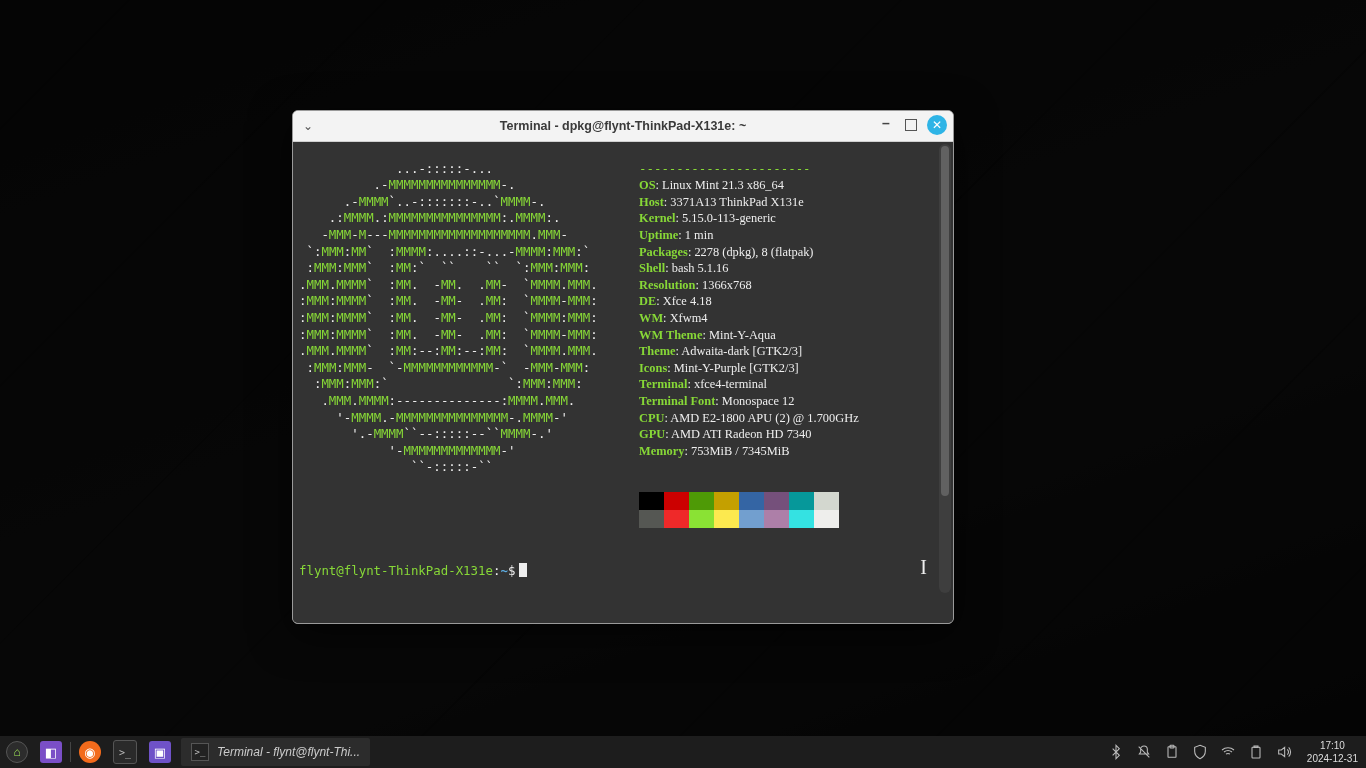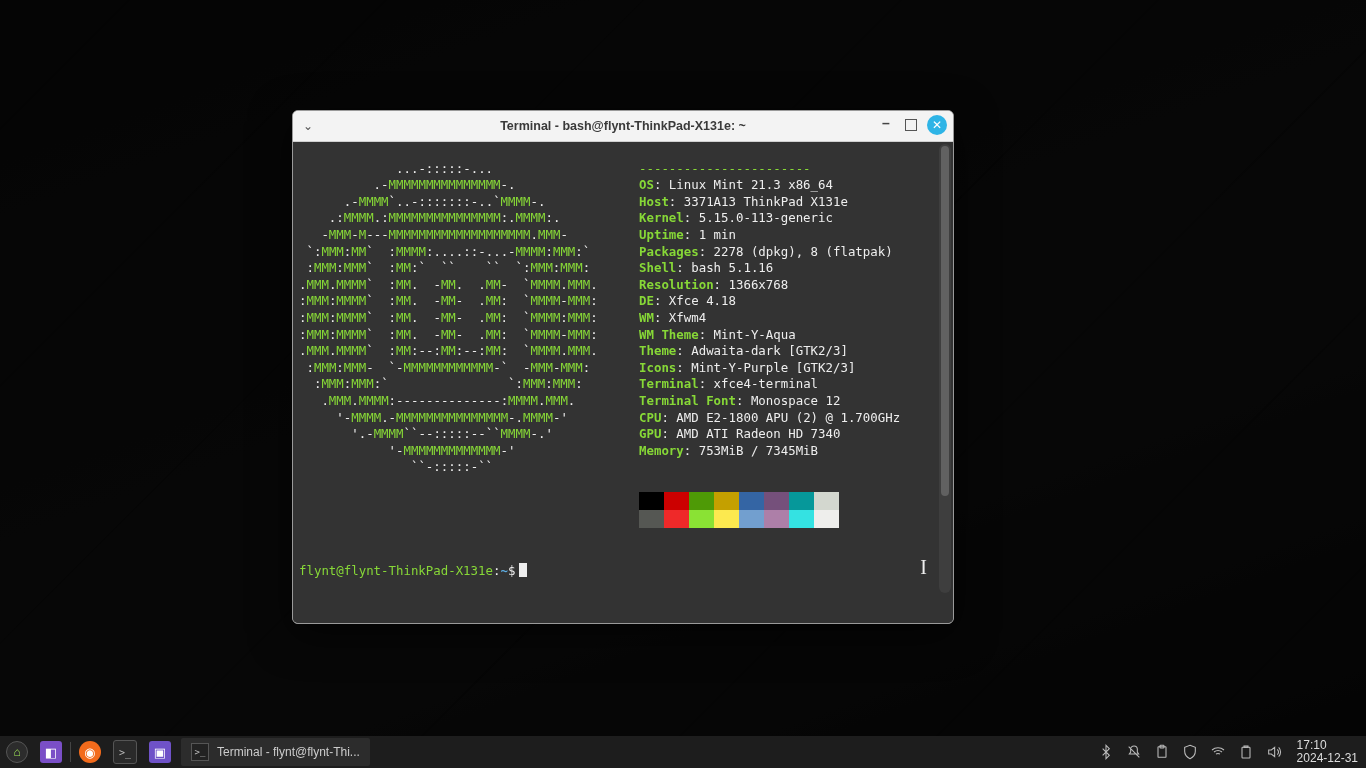--- a/index.html
+++ b/index.html
@@ -68,21 +68,21 @@
   .scrollbar .thumb {
     position:absolute; left:2px; right:2px; top:2px; height:78%;
     background:#616161; border-radius:5px;
   }
 
   .ascii-area { display:flex; }
   .ascii-col { width: 340px; }
   .info-col { padding-left: 0; }
   .gn { color: #87d837; }
   .w  { color: #eeeeee; }
-  .info-line { display:block; }
+  .info-line { display:block;font-family:Liberation Serif, serif; }
   .key { color:#87d837; font-weight:bold; }
   .colon { color:#eeeeee; }
   .val { color:#eeeeee; }
   .dashline { color:#87d837; }
   .sw { width:25px; height:18px; }
   .swrow2 .sw { height:18px; }
   .sw-row { display:flex; }
   .swblock { display:block; }
 
   .prompt-line { margin-top: 18px; }
@@ -115,36 +115,36 @@
   .launcher.purple { background:#7a4fc7; color:#fff; }
   .launcher.orange { background:#f36b1c; color:#fff; border-radius:50%; }
   .launcher.termicon { background:#2a2a2a; color:#bbb; border:1px solid #555; font-family:monospace; font-size:10px; }
   .launcher.files { background:#6f52c8; color:#fff; }
   .task-entry {
     display:flex; align-items:center; gap:8px; background:#2c2c2c;
     padding:0 10px; height:28px; margin-left:4px; border-radius:2px; cursor:pointer;
     max-width: 200px;
   }
   .task-entry .ticon { width:16px; height:16px; background:#222; border:1px solid #555; font-family:monospace; font-size:9px; color:#bbb; display:flex; align-items:center; justify-content:center; }
-  .task-entry span { white-space:nowrap; overflow:hidden; text-overflow:ellipsis; }
+  .task-entry span { white-space:nowrap; overflow:hidden; text-overflow:ellipsis;font-style:italic; }
 
   .tb-right { margin-left:auto; display:flex; align-items:center; height:100%; gap:10px; padding-right:8px; }
   .tray-icon { width:18px; height:18px; color:#bbb; display:flex; align-items:center; justify-content:center; cursor:pointer; }
   .tray-icon svg { width:16px; height:16px; stroke:#bbb; fill:none; stroke-width:1.6; }
-  .clock { text-align:left; line-height:13px; font-size:12px; color:#ddd; padding-left:4px; cursor:pointer; }
+  .clock { text-align:center; line-height:13px; font-size:10px; color:#ddd; padding-left:4px; cursor:pointer; }
 </style>
 </head>
 <body>
 
 <div class="desktop">
 
   <div class="window">
     <div class="titlebar">
       <div class="menu-arrow">⌄</div>
-      <div class="title">Terminal - bash@flynt-ThinkPad-X131e: ~</div>
+      <div class="title">Terminal - dpkg@flynt-ThinkPad-X131e: ~</div>
       <div class="controls">
         <div class="ctrl min"></div>
         <div class="ctrl max"></div>
         <div class="ctrl close"></div>
       </div>
     </div>
 
 
     <div class="term-wrap">
       <div class="termbody">

